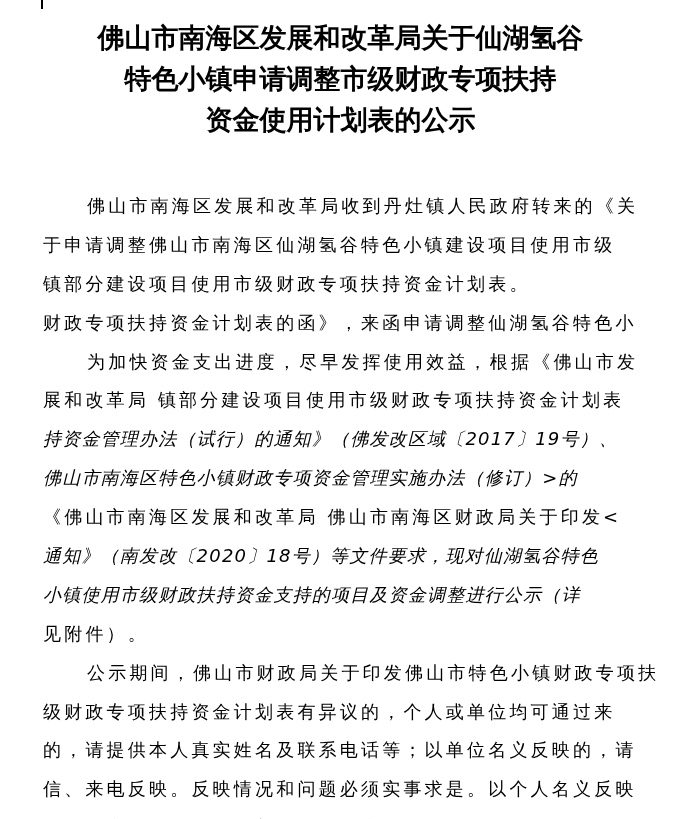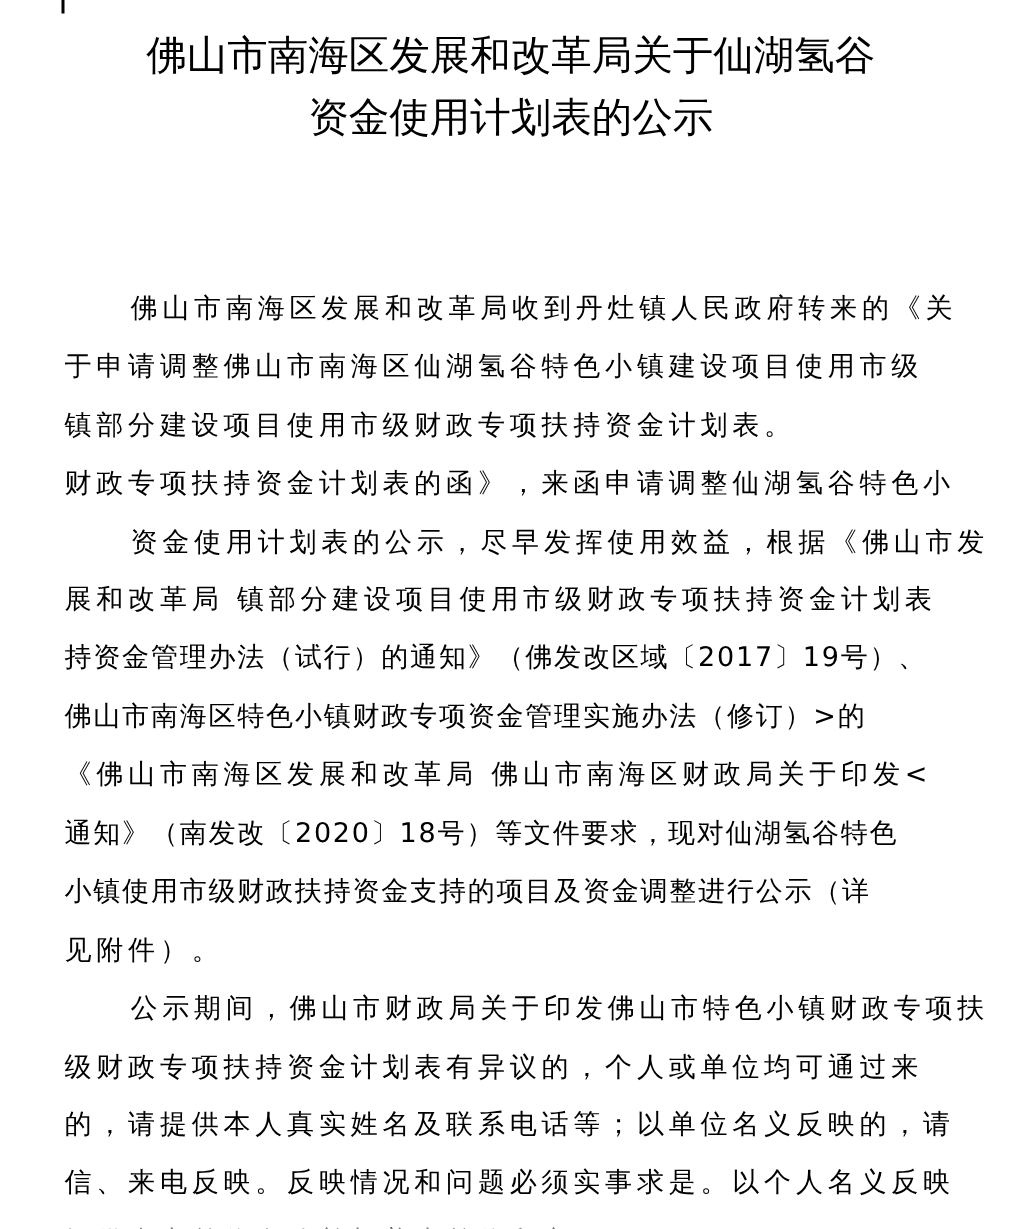--- a/index.html
+++ b/index.html
@@ -1,46 +1,47 @@
 <!DOCTYPE html>
 <html><head>
 <meta charset="utf-8">
 <style>
   html, body { margin:0; padding:0; background:#ffffff; }
   body { width:681px; height:819px; position:relative; overflow:hidden; color:#000; }
   .cursor-mark { position:absolute; left:41px; top:0; width:2px; height:9px; background:#000; }
   .title { position:absolute; left:0; width:681px; text-align:center;
-    font-family:"DejaVu Serif","Liberation Serif",serif; font-weight:normal; font-size:27px;
+    font-family:"DejaVu Serif","Liberation Serif",serif; font-weight:bold; font-size:27px;
     letter-spacing:0px; line-height:41px; top:17px; }
   .title div { height:41px; white-space:nowrap; }
   .body { position:absolute; left:43px; top:187px; width:594px;
     font-family:"DejaVu Sans","Liberation Sans",sans-serif; font-size:18px; line-height:38.9px; }
   .line { height:38.9px; white-space:nowrap; letter-spacing:3.2px; }
   .line.indent { padding-left:44px; }
-  .tight { letter-spacing:1.2px; }
+  .tight { letter-spacing:1.2px;font-style:italic; }
 </style>
 </head>
 <body>
 
 <div class="cursor-mark"></div>
 
 <div class="title">
   <div>佛山市南海区发展和改革局关于仙湖氢谷</div>
+  <div>特色小镇申请调整市级财政专项扶持</div>
   <div>资金使用计划表的公示</div>
 </div>
 
 <div class="body">
   <div>
     <div class="line indent">佛山市南海区发展和改革局收到丹灶镇人民政府转来的《关</div>
     <div class="line">于申请调整佛山市南海区仙湖氢谷特色小镇建设项目使用市级</div>
     <div class="line">镇部分建设项目使用市级财政专项扶持资金计划表。</div>
     <div class="line">财政专项扶持资金计划表的函》，来函申请调整仙湖氢谷特色小</div>
   </div>
   <div>
-    <div class="line indent">资金使用计划表的公示，尽早发挥使用效益，根据《佛山市发</div>
+    <div class="line indent">为加快资金支出进度，尽早发挥使用效益，根据《佛山市发</div>
     <div class="line">展和改革局 镇部分建设项目使用市级财政专项扶持资金计划表</div>
     <div class="line tight">持资金管理办法（试行）的通知》（佛发改区域〔2017〕19号）、</div>
     <div class="line tight">佛山市南海区特色小镇财政专项资金管理实施办法（修订）&gt;的</div>
     <div class="line">《佛山市南海区发展和改革局 佛山市南海区财政局关于印发&lt;</div>
     <div class="line tight">通知》（南发改〔2020〕18号）等文件要求，现对仙湖氢谷特色</div>
     <div class="line tight">小镇使用市级财政扶持资金支持的项目及资金调整进行公示（详</div>
     <div class="line">见附件）。</div>
   </div>
   <div>
     <div class="line indent">公示期间，佛山市财政局关于印发佛山市特色小镇财政专项扶</div>

